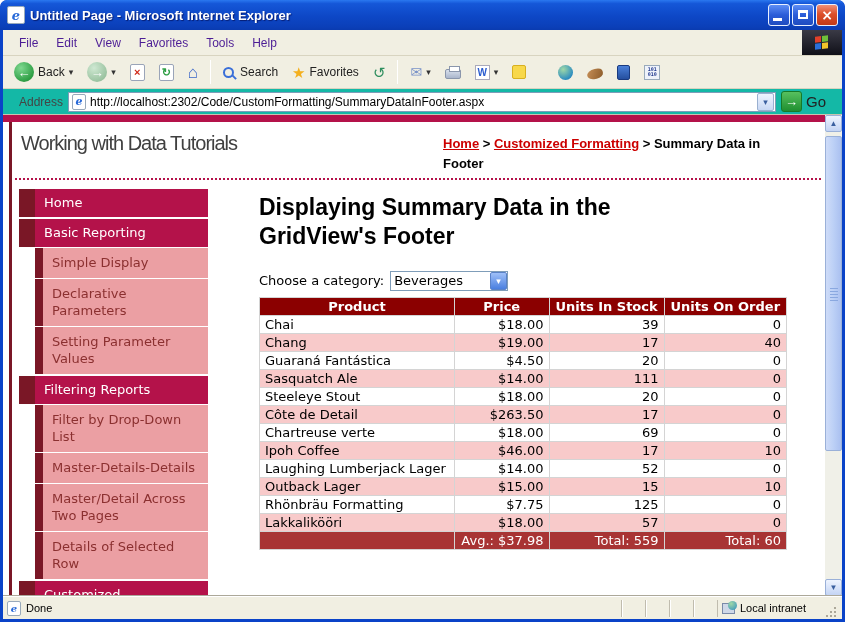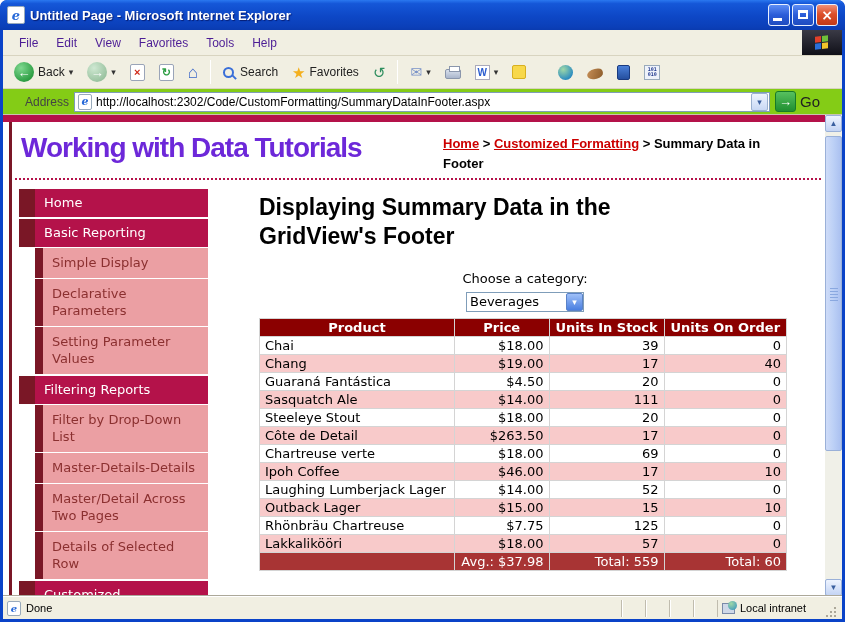--- a/index.html
+++ b/index.html
@@ -61,58 +61,58 @@
   .printer::before{content:"";position:absolute;top:-4px;left:3px;width:9px;height:4px;background:#fff;border:1px solid #8a96ac;}
   .wbox{width:15px;height:15px;background:#fff;border:1px solid #aab;color:#2a5ccf;font-weight:bold;font-size:10px;
     display:flex;align-items:center;justify-content:center;}
   .note{width:14px;height:14px;background:#f8d84a;border:1px solid #d8b020;border-radius:2px;}
   .ext-globe{width:15px;height:15px;border-radius:50%;background:radial-gradient(circle at 35% 30%,#9fd8a8,#2f8fbf 70%,#1f5f9f);}
   .ext-bird{width:16px;height:10px;border-radius:60% 40% 50% 50%;background:linear-gradient(120deg,#c89058,#8a5a28);transform:rotate(-12deg);margin-top:3px;}
   .ext-book{width:13px;height:15px;background:linear-gradient(#4a7fd8,#254f9f);border:1px solid #1a3a7f;border-radius:2px;}
   .ext-bin{width:16px;height:15px;background:#eef2fa;border:1px solid #9ab;color:#223a8f;font:bold 5px/5px "DejaVu Sans Mono",monospace;
     display:flex;align-items:center;justify-content:center;text-align:center;}
   
-  .addressbar{height:26px;background:#84cc16;display:flex;align-items:center;gap:5px;padding:0 22px;margin:0 3px;
+  .addressbar{height:26px;background:#14b8a6;display:flex;align-items:center;gap:5px;padding:0 16px;margin:0 3px;
     border-bottom:1px solid #c8c4b0;}
   .addr-label{font-size:12px;color:#444;}
   .addr-field{flex:1;height:20px;background:#fff;border:1px solid #7f9db9;display:flex;align-items:center;padding:0 1px 0 3px;}
   .addr-ico{width:14px;height:16px;background:#fff;border:1px solid #9ab;border-radius:2px;margin-right:4px;
     font:italic bold 11px "DejaVu Serif",serif;color:#2668d8;display:flex;align-items:center;justify-content:center;flex:none;}
   .addr-input{flex:1;border:0;outline:0;font:12px "Liberation Sans",sans-serif;color:#000;background:transparent;}
   .addr-drop{width:17px;height:18px;background:linear-gradient(#eef4ff,#c8d8f4);border:1px solid #9ab0d0;border-radius:2px;
     color:#3a5f9f;font-size:9px;display:flex;align-items:center;justify-content:center;}
   .go-group{display:flex;align-items:center;gap:4px;}
   .go-btn{width:21px;height:21px;border-radius:3px;background:linear-gradient(#57c05f,#1f8f30);border:1px solid #177a27;
     color:#fff;font-weight:bold;display:flex;align-items:center;justify-content:center;font-size:13px;}
   .go-label{font-size:15px;color:#222;}
   
   .content{position:absolute;left:3px;right:3px;top:115px;height:481px;background:#fff;overflow:hidden;}
   .page{position:absolute;left:0;top:0;right:17px;bottom:0;overflow:hidden;}
   .top-band{height:7px;background:var(--c-crimson,#b4124a);}
   .left-rule{position:absolute;left:6px;top:7px;bottom:0;width:3px;background:var(--c-maroon,#7a1726);}
   .site-header{position:relative;height:58px;border-bottom:2px dotted var(--c-crimson,#b4124a);margin:0 4px 0 12px;}
-  .site-title{position:absolute;left:6px;top:10px;font-size:28px;letter-spacing:-1px;color:#6d28d9;font-weight:700;}
+  .site-title{position:absolute;left:6px;top:10px;font-size:20px;letter-spacing:-1px;color:#404040;font-weight:400;}
   .breadcrumb{position:absolute;left:428px;top:12px;width:356px;font-size:13px;font-weight:bold;line-height:1.5;color:#000;}
   .breadcrumb a{color:var(--c-link_red,#c00);text-decoration:underline;cursor:pointer;}
   .crumb-sep{color:#000;}
   
   .sidebar{position:absolute;left:16px;top:72px;width:189px;}
   .side-item{display:flex;margin-top:1px;cursor:pointer;}
   .side-item.header{margin-top:2px;}
   .side-item.header .blk{width:16px;background:var(--c-maroon,#7a1726);flex:none;}
   .side-item.header .lbl{flex:1;background:var(--c-crimson,#b4124a);color:#fff;font:13px "DejaVu Sans",sans-serif;
     padding:6px 6px 7px 9px;}
   .side-item.sub{margin-left:16px;}
   .side-item.sub .blk{width:8px;background:var(--c-maroon,#7a1726);flex:none;}
   .side-item.sub .lbl{flex:1;background:var(--c-pink,#eb9fa3);color:var(--c-sub_text,#8b3030);
     font:13px/17px "DejaVu Sans",sans-serif;padding:6px 4px 7px 9px;}
   
   .main{position:absolute;left:256px;top:72px;width:532px;}
   .main h1{font-size:23px;line-height:1.25;color:#000;margin:6px 0 20px;width:460px;font-weight:bold;}
-  .cat-row{display:flex;align-items:center;gap:6px;margin-bottom:6px;font:13px "DejaVu Sans",sans-serif;color:#000;flex-direction:column;}
+  .cat-row{display:flex;align-items:center;gap:6px;margin-bottom:6px;font:13px "DejaVu Sans",sans-serif;color:#000;}
   .select{width:118px;height:20px;border:1px solid #7f9db9;background:#fff;display:flex;align-items:center;cursor:default;}
   .select .sel-text{flex:1;font:13px "DejaVu Sans",sans-serif;padding-left:3px;}
   .select .sel-btn{width:17px;height:18px;background:linear-gradient(#9fc0f8,#4a7fe0);border:1px solid #5a82c8;border-radius:2px;
     color:#fff;font-size:9px;display:flex;align-items:center;justify-content:center;}
   table.grid{border-collapse:collapse;width:528px;font:13px "DejaVu Sans",sans-serif;}
   table.grid th,table.grid td{border:1px solid #d4d4d4;padding:1px 5px;height:16px;}
   table.grid thead th{background:var(--c-header_red,#8b0000);color:#fff;font-weight:bold;text-align:center;}
   table.grid td.num{text-align:right;}
   table.grid tbody tr.alt td{background:var(--c-pink_row,#f8caca);}
   table.grid tfoot td{background:var(--c-footer_red,#a83434);color:#fff;text-align:right;}
@@ -384,21 +384,21 @@
                 <td class="num">52</td>
                 <td class="num">0</td>
               </tr>
               <tr class="alt">
                 <td>Outback Lager</td>
                 <td class="num">$15.00</td>
                 <td class="num">15</td>
                 <td class="num">10</td>
               </tr>
               <tr>
-                <td>Rhönbräu Chartreuse</td>
+                <td>Rhönbräu Formatting</td>
                 <td class="num">$7.75</td>
                 <td class="num">125</td>
                 <td class="num">0</td>
               </tr>
               <tr class="alt">
                 <td>Lakkalikööri</td>
                 <td class="num">$18.00</td>
                 <td class="num">57</td>
                 <td class="num">0</td>
               </tr>

